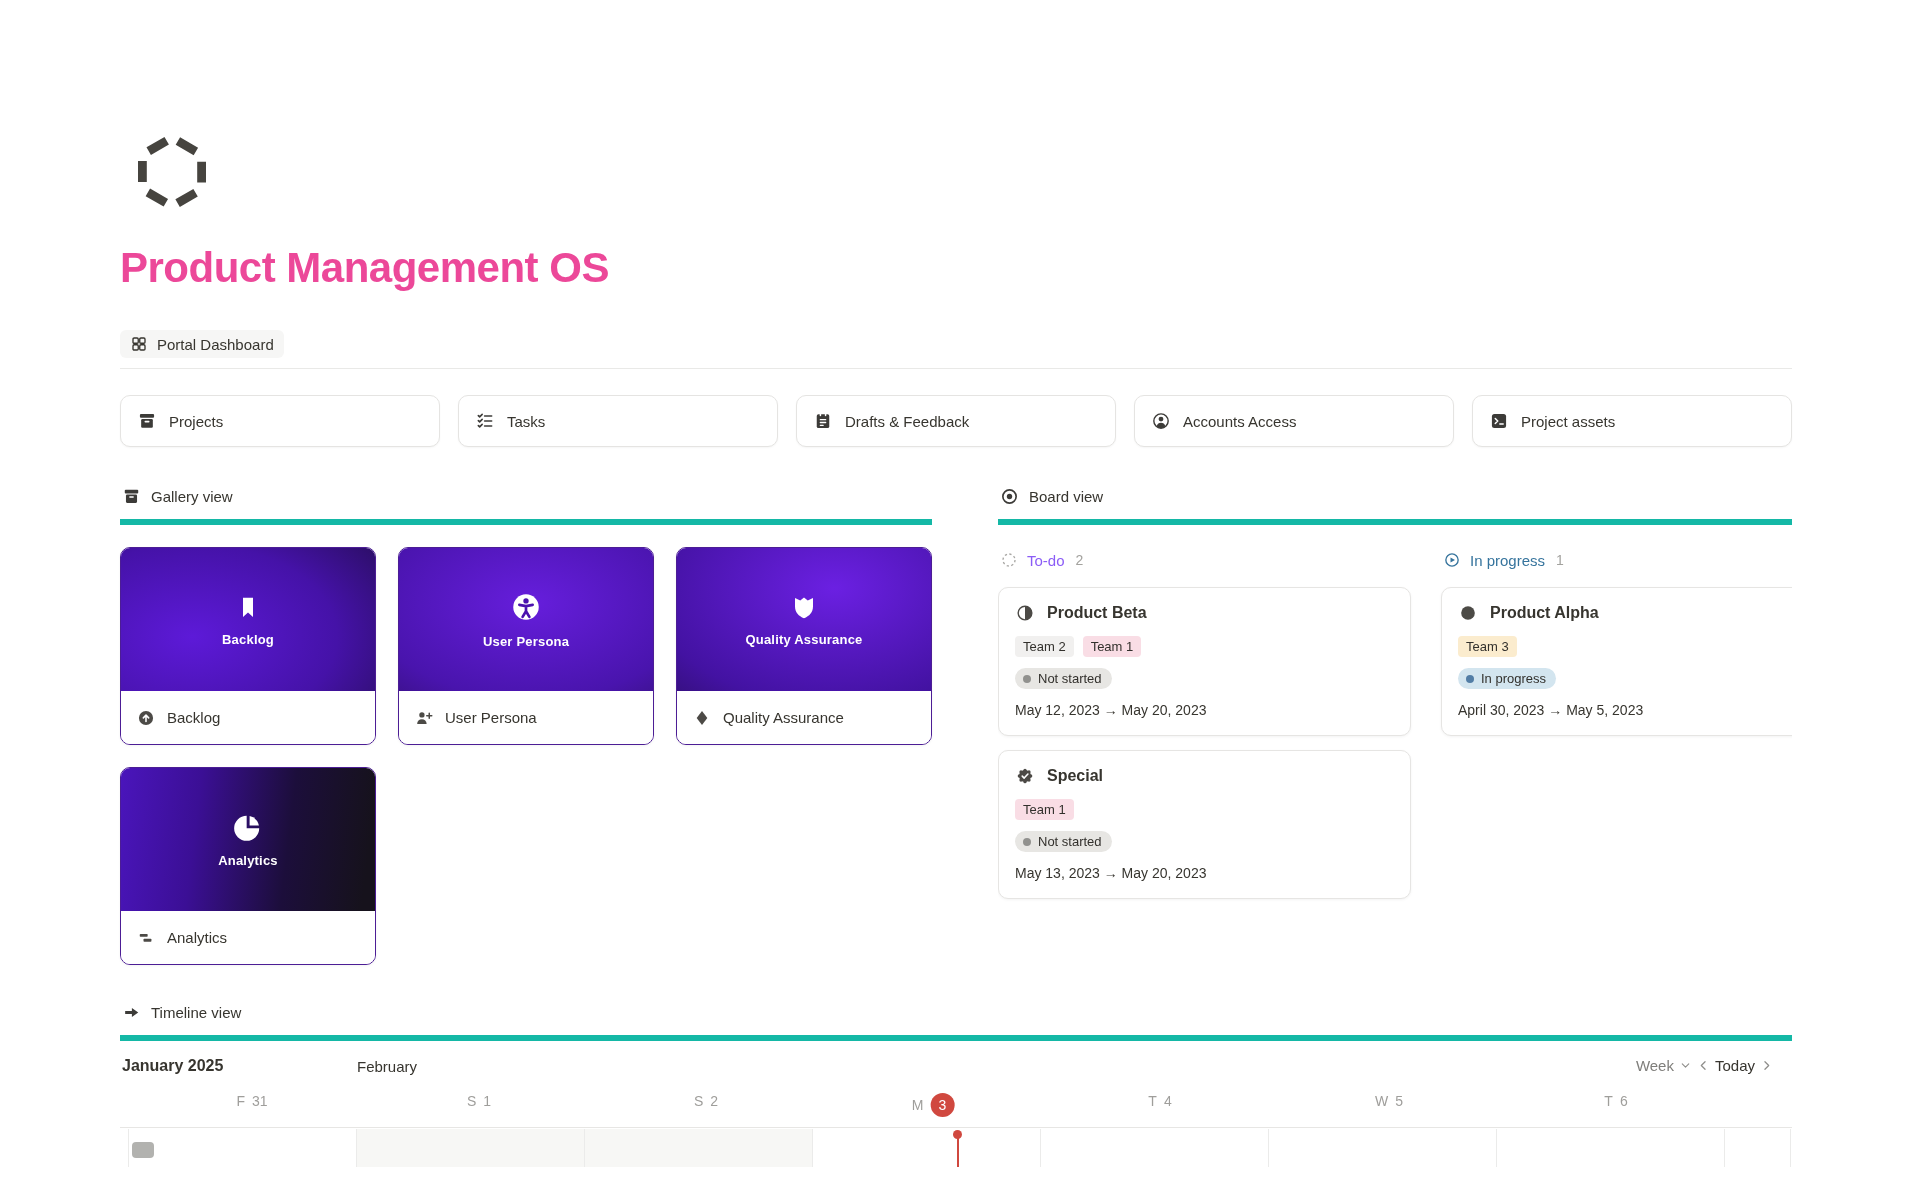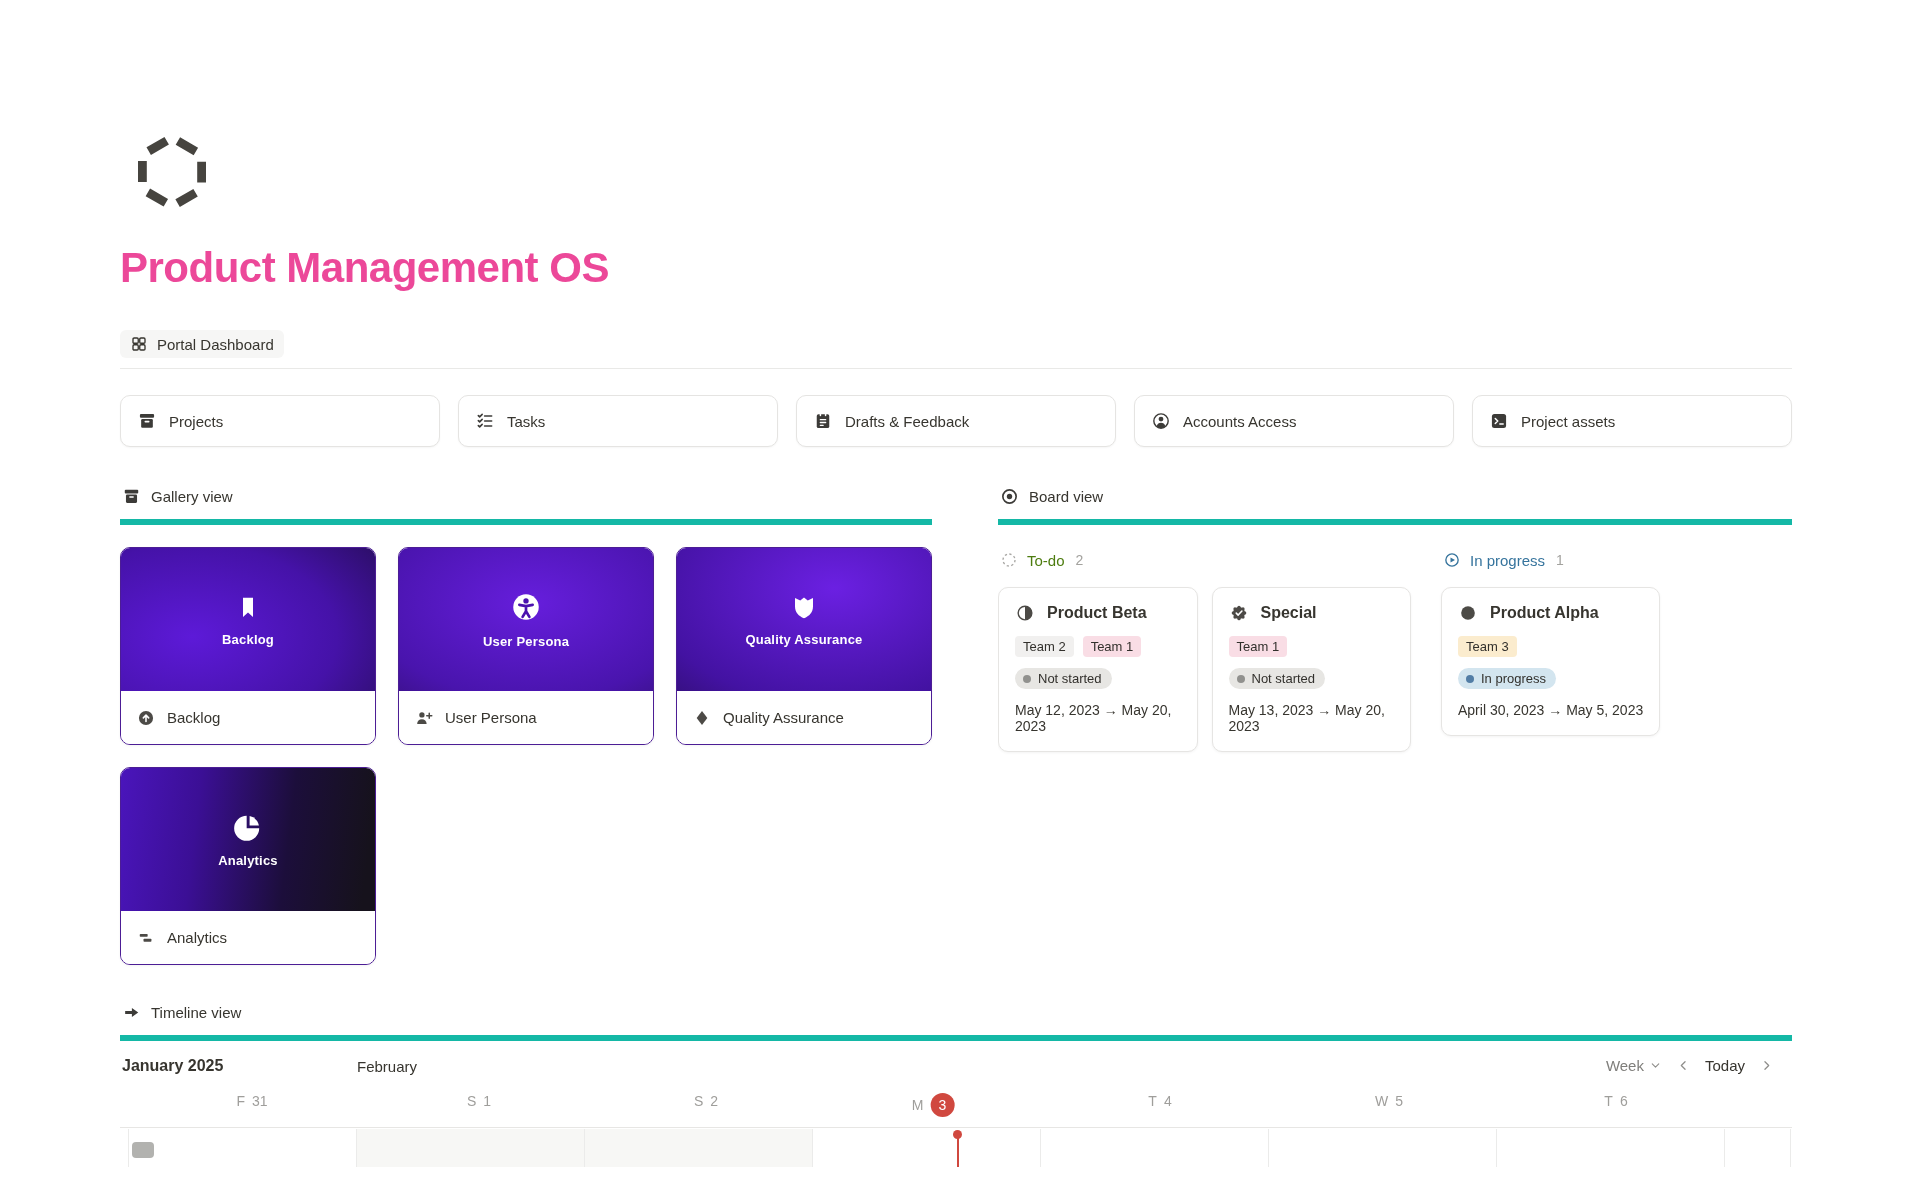--- a/index.html
+++ b/index.html
@@ -42,24 +42,24 @@
   .cover-qa       { background:radial-gradient(150% 170% at 62% 28%, #6b20e2 0%, #4312a2 48%, #120a22 95%); }
   .cover-analytics{ background:linear-gradient(97deg, #4a15bb 0%, #3b0f95 30%, #1c0e3b 65%, #16121c 95%); }
   .g-cover-label { color:#fff; font-size:13px; font-weight:bold; letter-spacing:0.2px; }
   .g-footer { height:53px; display:flex; align-items:center; gap:11px; padding:0 15px;
     font-size:15px; font-weight:500; background:#fff; }
 
   
   .board-cols { display:flex; gap:30px; margin-top:26px; }
   .b-col { width:413px; flex:none; }
   .b-col-head { display:flex; align-items:center; gap:9px; font-size:15px; font-weight:500; padding-left:2px; }
-  .b-col-head .name-todo { color:#4d7c0f; }
+  .b-col-head .name-todo { color:#8b5cf6; }
   .b-col-head .name-inprog { color:#36749d; }
   .b-col-count { color:#a3a29e; font-size:14px; margin-left:2px; }
-  .b-cards { margin-top:18px; display:flex; flex-direction:row; gap:14px; }
+  .b-cards { margin-top:18px; display:flex; flex-direction:column; gap:14px; }
   .b-card { background:#fff; border:1px solid #e6e5e3; border-radius:10px; padding:15px 16px 17px;
     box-shadow:0 1px 3px rgba(15,15,15,0.05); cursor:pointer; }
   .b-title { display:flex; align-items:center; gap:12px; font-size:16px; font-weight:600; }
   .b-tags { margin-top:13px; display:flex; gap:9px; }
   .tag { font-size:13px; padding:3px 8px; border-radius:4px; color:#32302c; }
   .tag-gray   { background:#f1f0ef; }
   .tag-pink   { background:#f9dde5; }
   .tag-yellow { background:#fbecce; }
   .status { margin-top:11px; display:inline-flex; align-items:center; gap:7px;
     font-size:13px; padding:3px 10px 3px 8px; border-radius:11px; color:#32302c; }
@@ -68,21 +68,21 @@
   .dot { width:8px; height:8px; border-radius:50%; }
   .dot-gray { background:#91918e; }
   .dot-blue { background:#527da5; }
   .b-dates { margin-top:13px; font-size:14px; color:#37352f; }
 
   
   .timeline { margin-top:34px; }
   .tl-months { position:relative; height:34px; margin-top:10px; }
   .tl-month-primary { position:absolute; left:2px; top:6px; font-size:16px; font-weight:600; }
   .tl-month-secondary { position:absolute; left:237px; top:7px; font-size:15px; font-weight:500; }
-  .tl-controls { position:absolute; right:18px; top:6px; display:flex; align-items:center; gap:14px; font-size:15px; }
+  .tl-controls { position:absolute; right:18px; top:6px; display:flex; align-items:center; gap:4px; font-size:15px; }
   .tl-zoom { display:flex; align-items:center; gap:5px; color:#7f7e7b; cursor:pointer; }
   .tl-today-btn { color:#37352f; font-weight:500; cursor:pointer; }
   .tl-chev { display:flex; align-items:center; cursor:pointer; }
   .tl-dates { position:relative; height:32px; margin-top:6px; }
   .tl-day { position:absolute; top:2px; transform:translateX(-50%); display:flex; align-items:center; gap:7px;
     font-size:14px; color:#9f9e9b; }
   .tl-day .num-today { width:24px; height:24px; border-radius:50%; background:#d0483f; color:#fff;
     display:flex; align-items:center; justify-content:center; font-size:14px; }
   .tl-grid { position:relative; margin-top:4px; height:40px; border-top:1px solid #e7e6e4; }
   .tl-shade { position:absolute; top:1px; bottom:0; background:#f7f7f5; }

